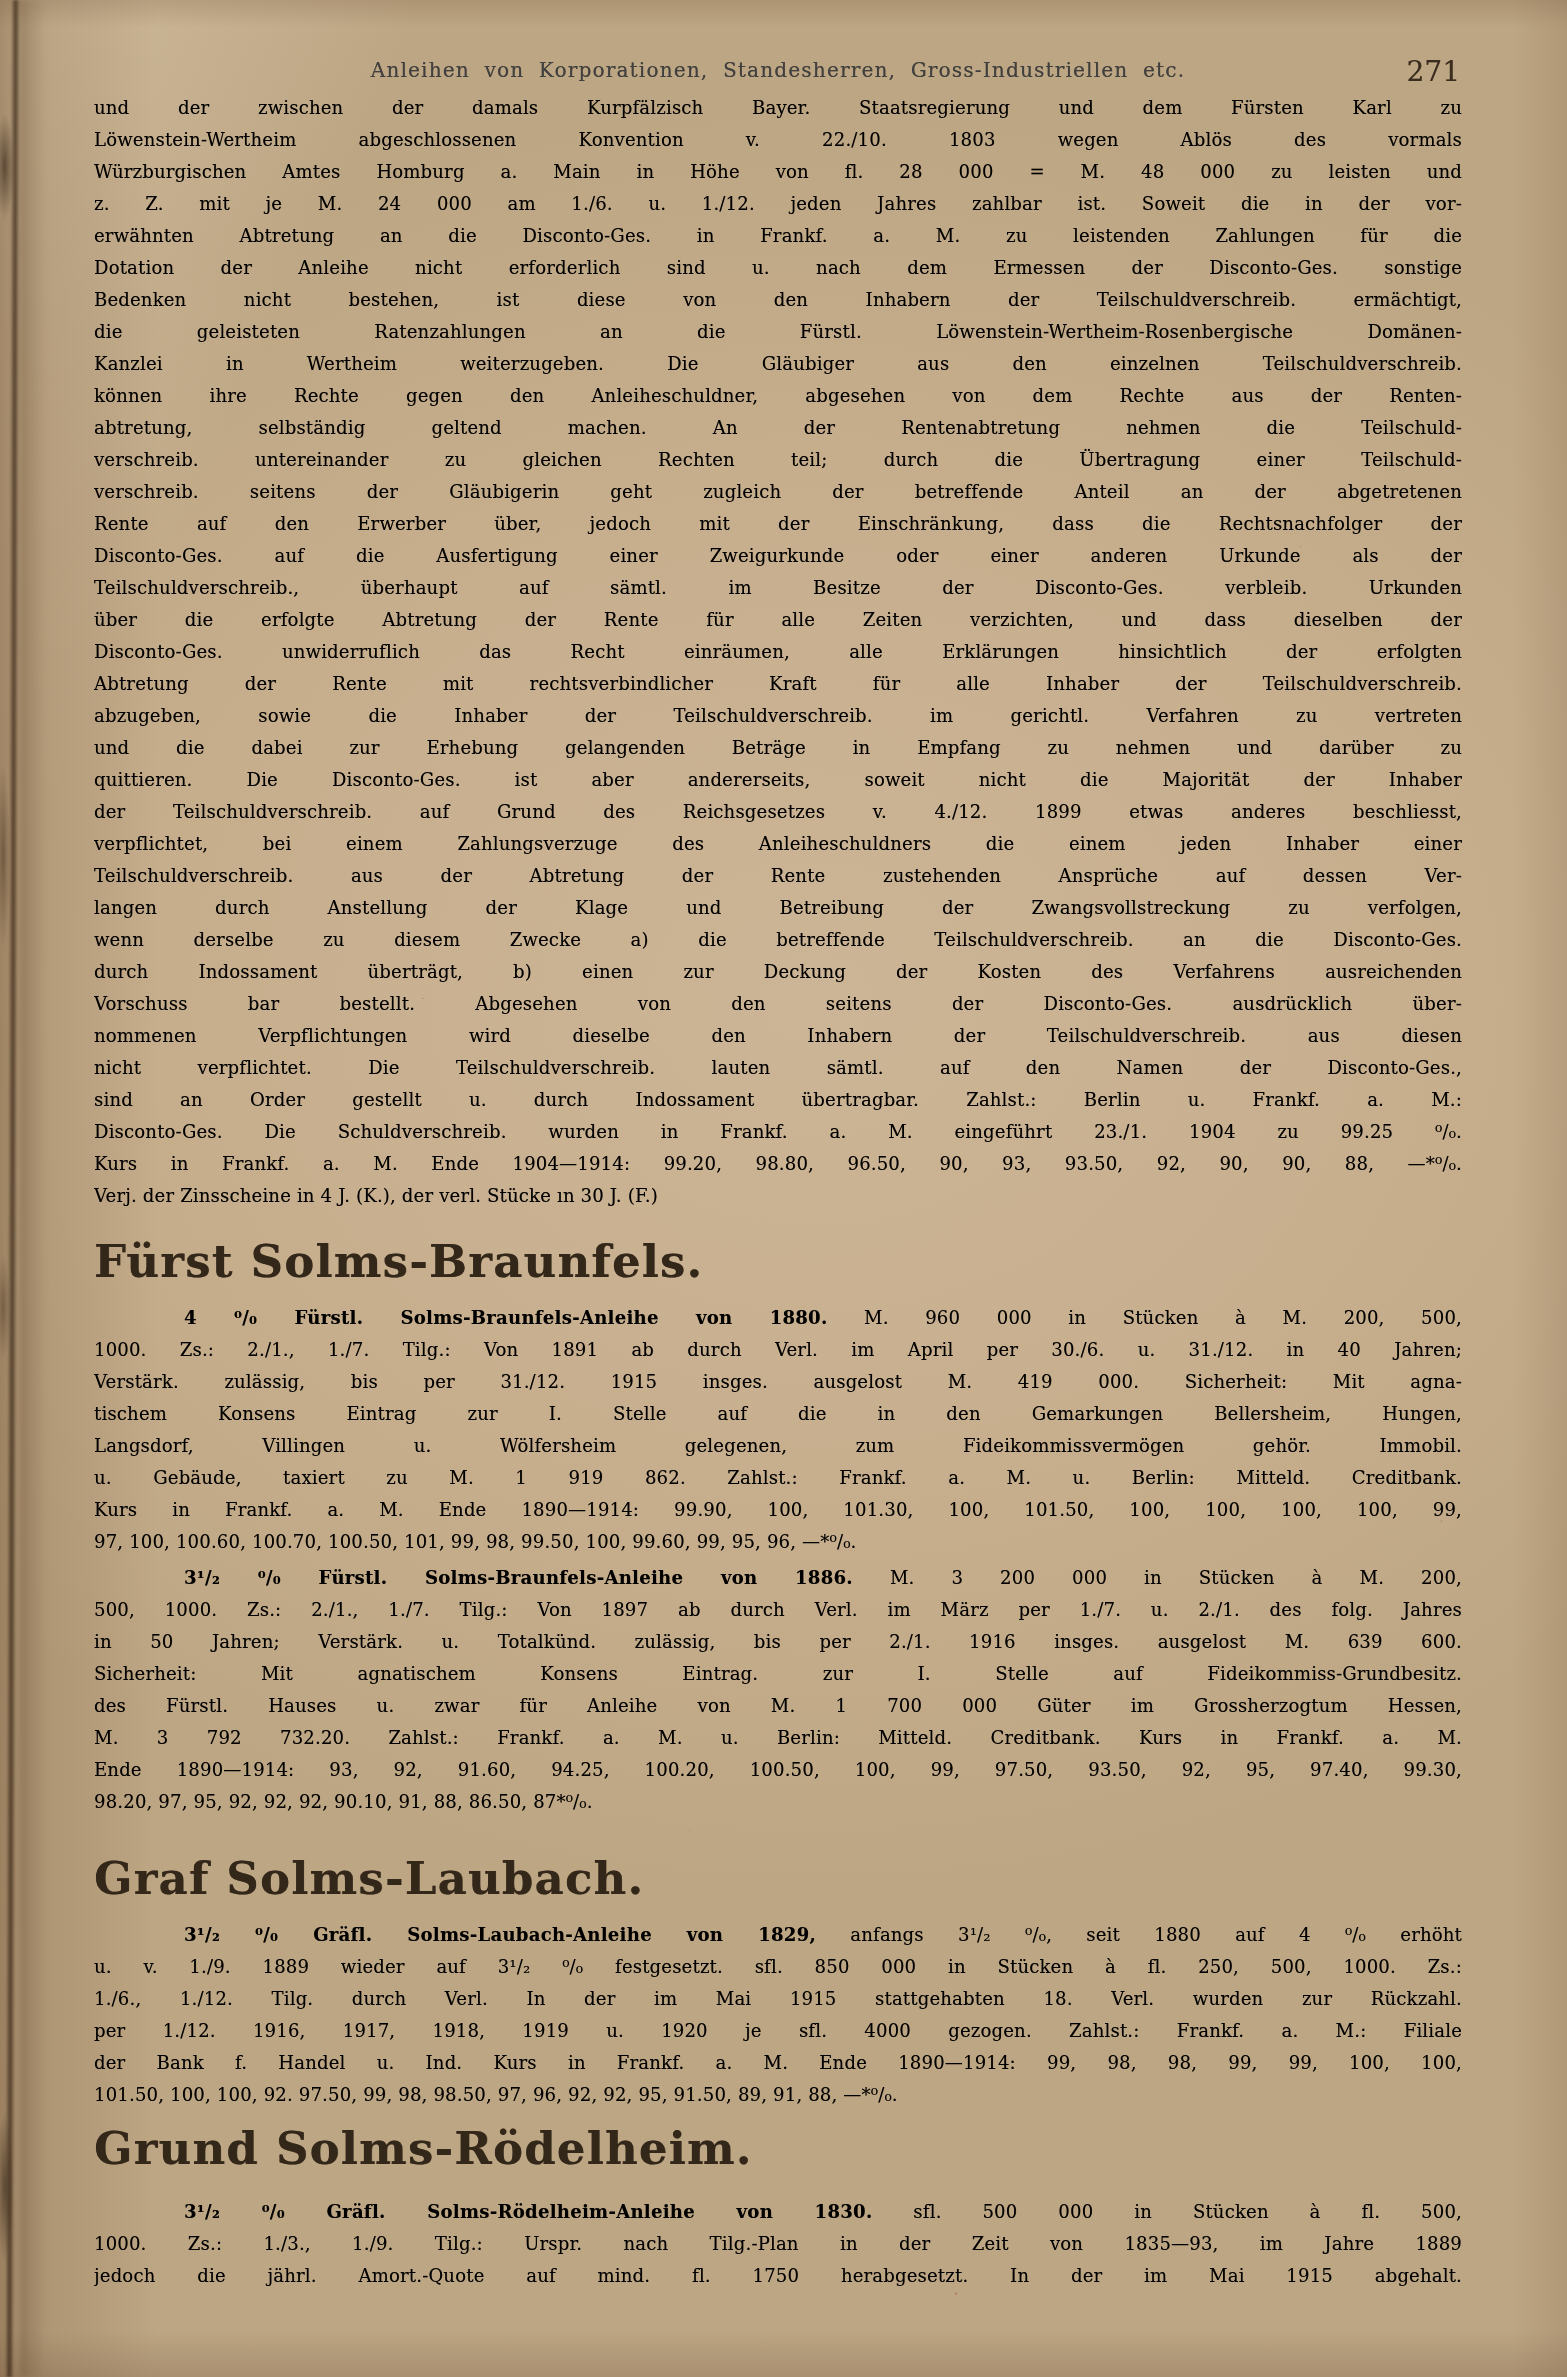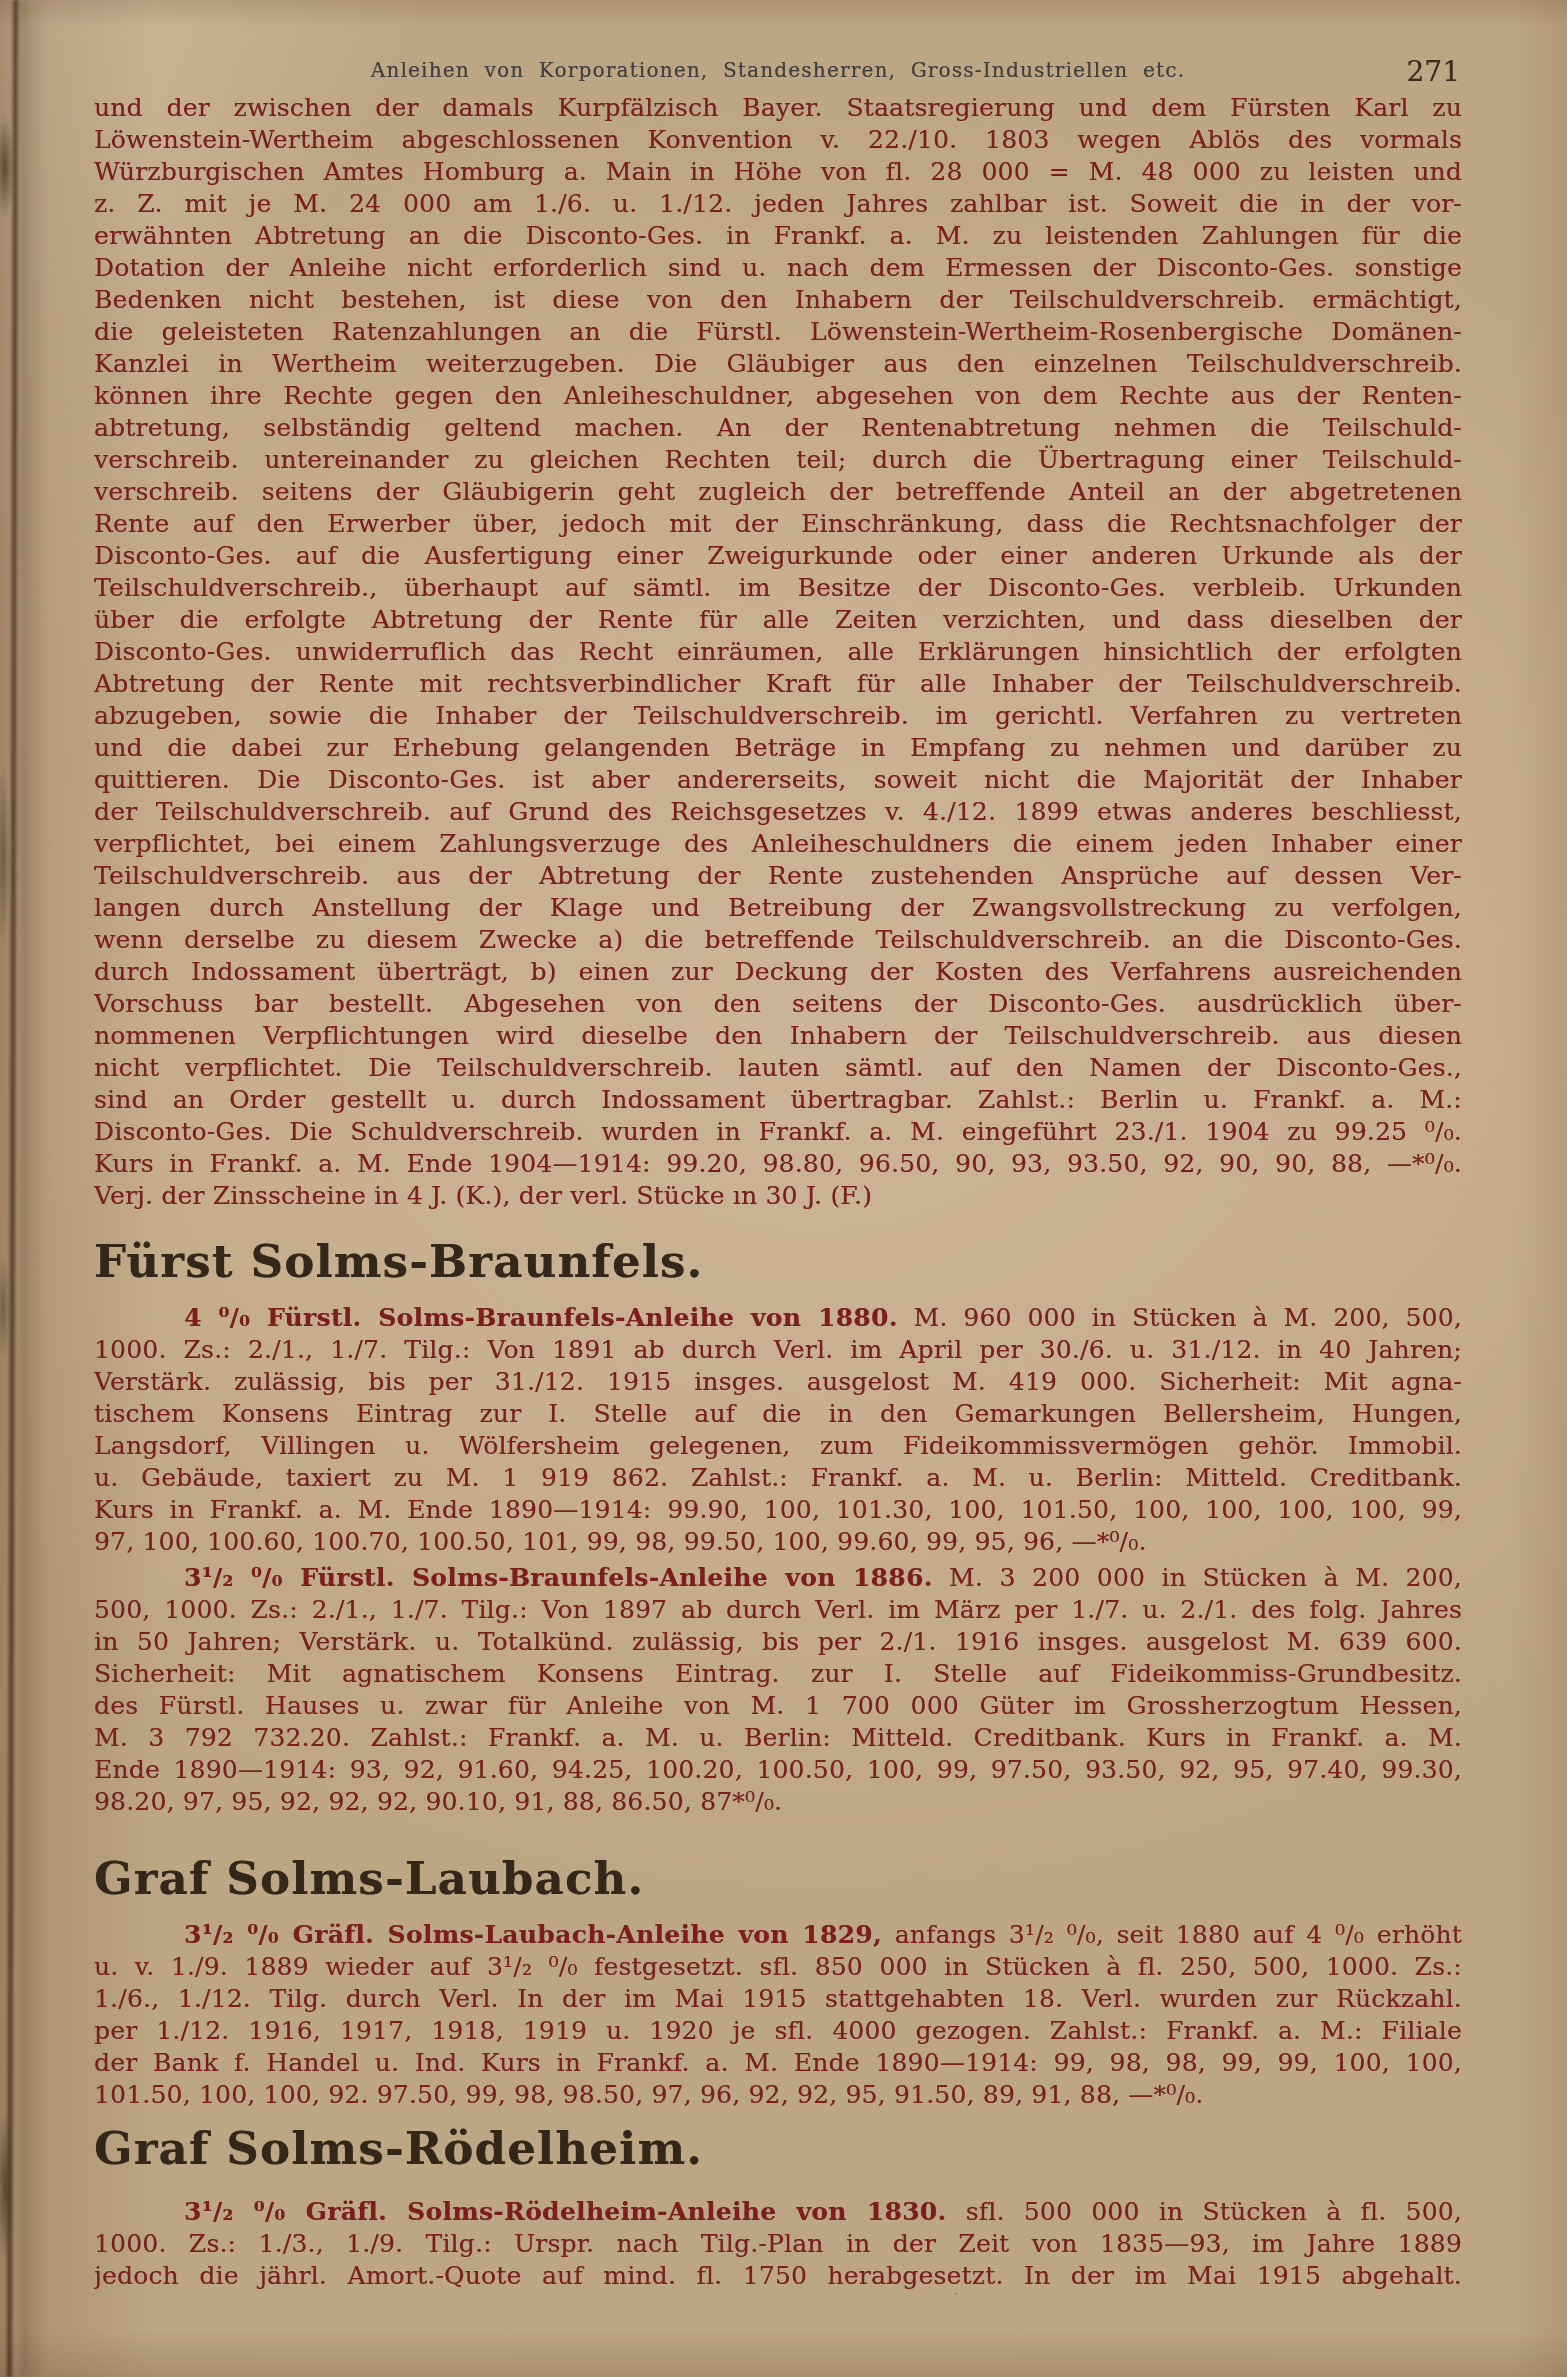--- a/index.html
+++ b/index.html
@@ -72,23 +72,23 @@
     top: 55px; right: 107px;
     font-size: 28px;
     color: #3a2d1e;
     text-shadow: 0.2px 0.3px 0.5px rgba(50,36,20,.55);
   }
   
   .tblock {
     position: absolute;
     left: 94px;
     width: 1368px;
-    font-size: 25px;
+    font-size: 18px;
     line-height: 32px;
-    color: #7f1d1d;
+    color: #000000;
     text-shadow: 0.2px 0.3px 0.5px rgba(48,35,19,.5);
     letter-spacing: 0.2px;
   }
   .line {
     height: 32px;
     overflow: hidden;
     text-align: justify;
     text-align-last: justify;
   }
   .line.last {
@@ -195,20 +195,20 @@
 
 <div class="tblock para" id="para4">
     <div class="line"><b>3¹/₂ ⁰/₀ Gräfl. Solms-Laubach-Anleihe von 1829,</b> anfangs 3¹/₂ ⁰/₀, seit 1880 auf 4 ⁰/₀ erhöht</div>
     <div class="line">u. v. 1./9. 1889 wieder auf 3¹/₂ ⁰/₀ festgesetzt.  sfl. 850 000 in Stücken à fl. 250, 500, 1000.  Zs.:</div>
     <div class="line">1./6., 1./12.  Tilg. durch Verl.  In der im Mai 1915 stattgehabten 18. Verl. wurden zur Rückzahl.</div>
     <div class="line">per 1./12. 1916, 1917, 1918, 1919 u. 1920 je sfl. 4000 gezogen.  Zahlst.: Frankf. a. M.: Filiale</div>
     <div class="line">der Bank f. Handel u. Ind.  Kurs in Frankf. a. M. Ende 1890—1914: 99, 98, 98, 99, 99, 100, 100,</div>
     <div class="line last">101.50, 100, 100, 92. 97.50, 99, 98, 98.50, 97, 96, 92, 92, 95, 91.50, 89, 91, 88, —*⁰/₀.</div>
   </div>
 
-<h2 class="sec-heading" id="h3">Graf Solms-Rödelheim.</h2>
+<h2 class="sec-heading" id="h3">Grund Solms-Rödelheim.</h2>
 
 <div class="tblock para" id="para5">
     <div class="line"><b>3¹/₂ ⁰/₀ Gräfl. Solms-Rödelheim-Anleihe von 1830.</b>  sfl. 500 000 in Stücken à fl. 500,</div>
     <div class="line">1000.  Zs.: 1./3., 1./9.  Tilg.: Urspr. nach Tilg.-Plan in der Zeit von 1835—93, im Jahre 1889</div>
     <div class="line">jedoch die jährl. Amort.-Quote auf mind. fl. 1750 herabgesetzt.  In der im Mai 1915 abgehalt.</div>
   </div>
 
 
 </body></html>

